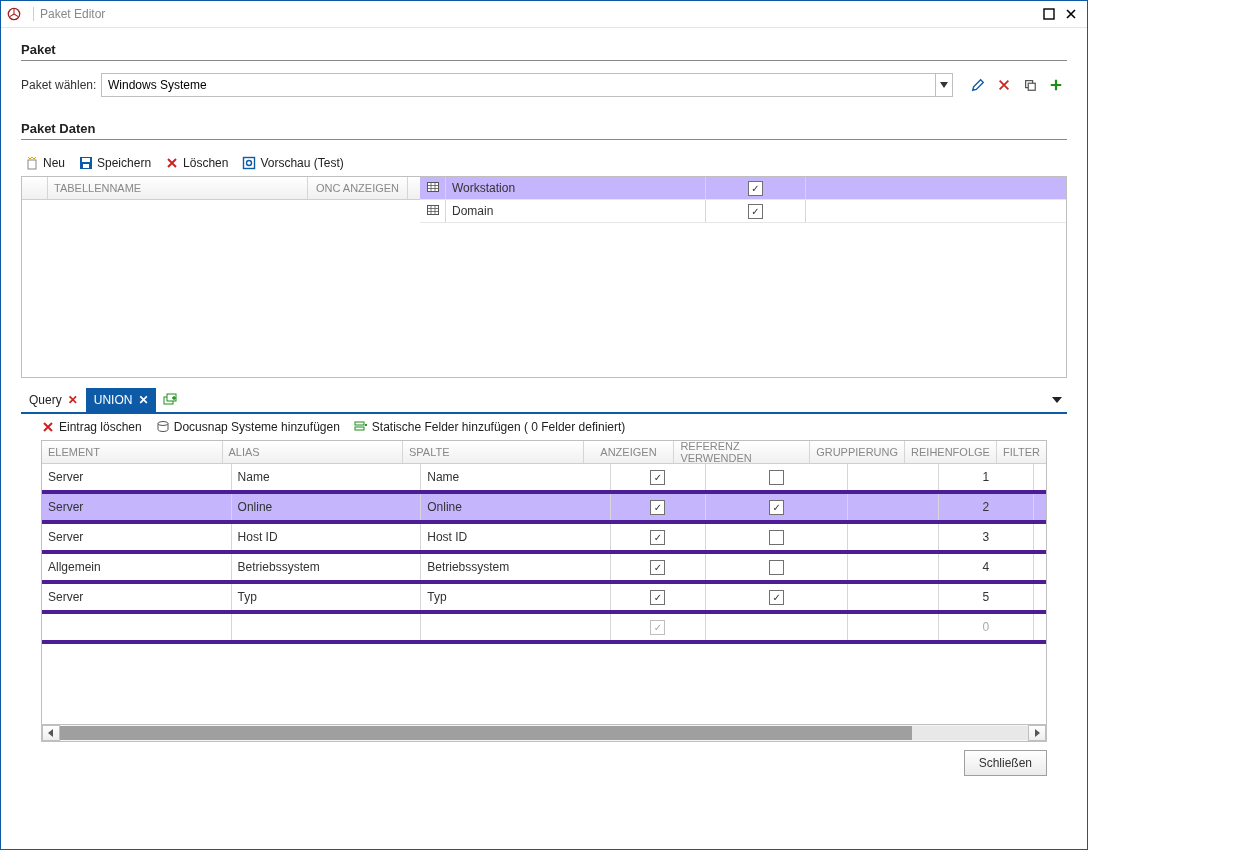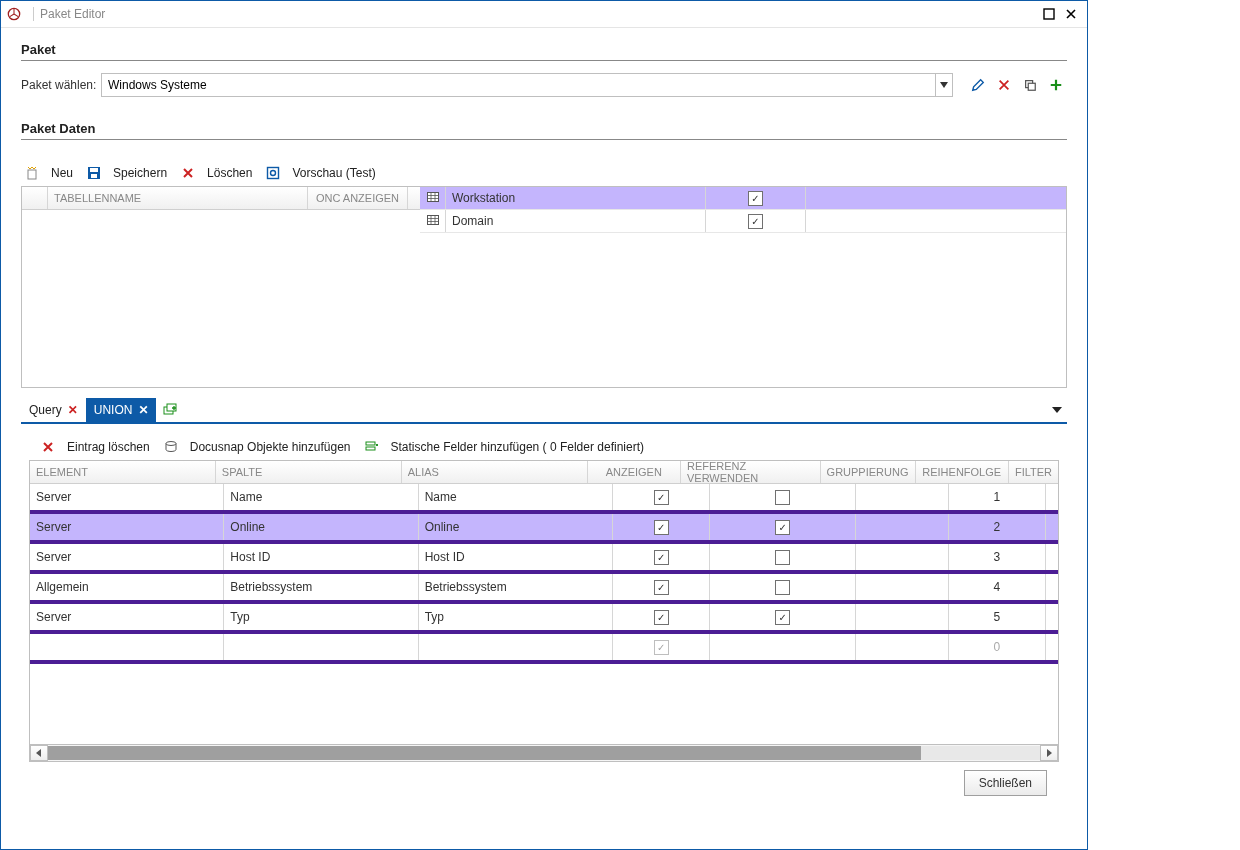--- a/index.html
+++ b/index.html
@@ -115,24 +115,23 @@
   
   .pd-toolbar {
     display: flex;
     align-items: center;
     gap: 14px;
     padding: 4px 4px;
   }
   .toolbtn {
     display: inline-flex;
     align-items: center;
-    gap: 12px;
+    gap: 4px;
     cursor: pointer;
     color: #222;
-    margin-top: 10px;
   }
   .toolbtn .ticon {
     width: 14px; height: 14px;
     display: inline-flex; align-items:center; justify-content:center;
   }
   .toolbtn .ticon svg { width:14px; height:14px; }
 
   .grid1 {
     border: 1px solid #bfbfbf;
     height: 200px;
@@ -213,21 +212,21 @@
   }
 
   
   .qtoolbar {
     display:flex; align-items:center; gap:14px; padding: 6px 20px 6px 20px;
   }
 
   
   .grid2 {
     border: 1px solid #bfbfbf;
-    margin: 0 8px;
+    margin: 0 20px;
     height: 300px;
     display:flex; flex-direction:column;
   }
   .grid2 .ghead {
     display:flex; height:22px; background: linear-gradient(#ffffff,#f0f0f0);
     border-bottom:1px solid #cfcfcf;
   }
   .grid2 .gbody { flex:1; overflow:hidden; }
   .grid2 .grow {
     display:flex; height:26px; border-bottom:4px solid #4c1d95;
@@ -458,39 +457,39 @@
             </span>
           <span>Eintrag löschen</span>
         </span>
         <span class="toolbtn">
           <span class="ticon">
               <svg viewBox="0 0 14 14">
                 <ellipse cx="7" cy="3.5" rx="5" ry="2" fill="none" stroke="#555"></ellipse>
                 <path d="M2 3.5v6c0 1.1 2.2 2 5 2s5-.9 5-2v-6" fill="none" stroke="#555"></path>
               </svg>
             </span>
-          <span>Docusnap Objekte hinzufügen</span>
+          <span>Docusnap Systeme hinzufügen</span>
         </span>
         <span class="toolbtn">
           <span class="ticon">
               <svg viewBox="0 0 14 14">
                 <rect x="1" y="2" width="9" height="3" fill="none" stroke="#1a8f1a"></rect>
                 <rect x="1" y="7" width="9" height="3" fill="none" stroke="#1a8f1a"></rect>
                 <path d="M11 5h2M12 4v2" stroke="#1a8f1a" stroke-width="1.5"></path>
               </svg>
             </span>
           <span>Statische Felder hinzufügen ( 0 Felder definiert)</span>
         </span>
       </div>
 
       <div class="grid2">
         <div class="ghead">
           <div class="gcell col-el">ELEMENT</div>
+          <div class="gcell col-al">ALIAS</div>
           <div class="gcell col-sp">SPALTE</div>
-          <div class="gcell col-al">ALIAS</div>
           <div class="gcell col-an">ANZEIGEN</div>
           <div class="gcell col-rv">REFERENZ VERWENDEN</div>
           <div class="gcell col-gr">GRUPPIERUNG</div>
           <div class="gcell col-re">REIHENFOLGE</div>
           <div class="gcell col-fi">FILTER</div>
         </div>
         <div class="gbody" id="grid2-body">
             <div class="grow">
               <div class="gcell col-el">Server</div>
               <div class="gcell col-sp">Name</div>

